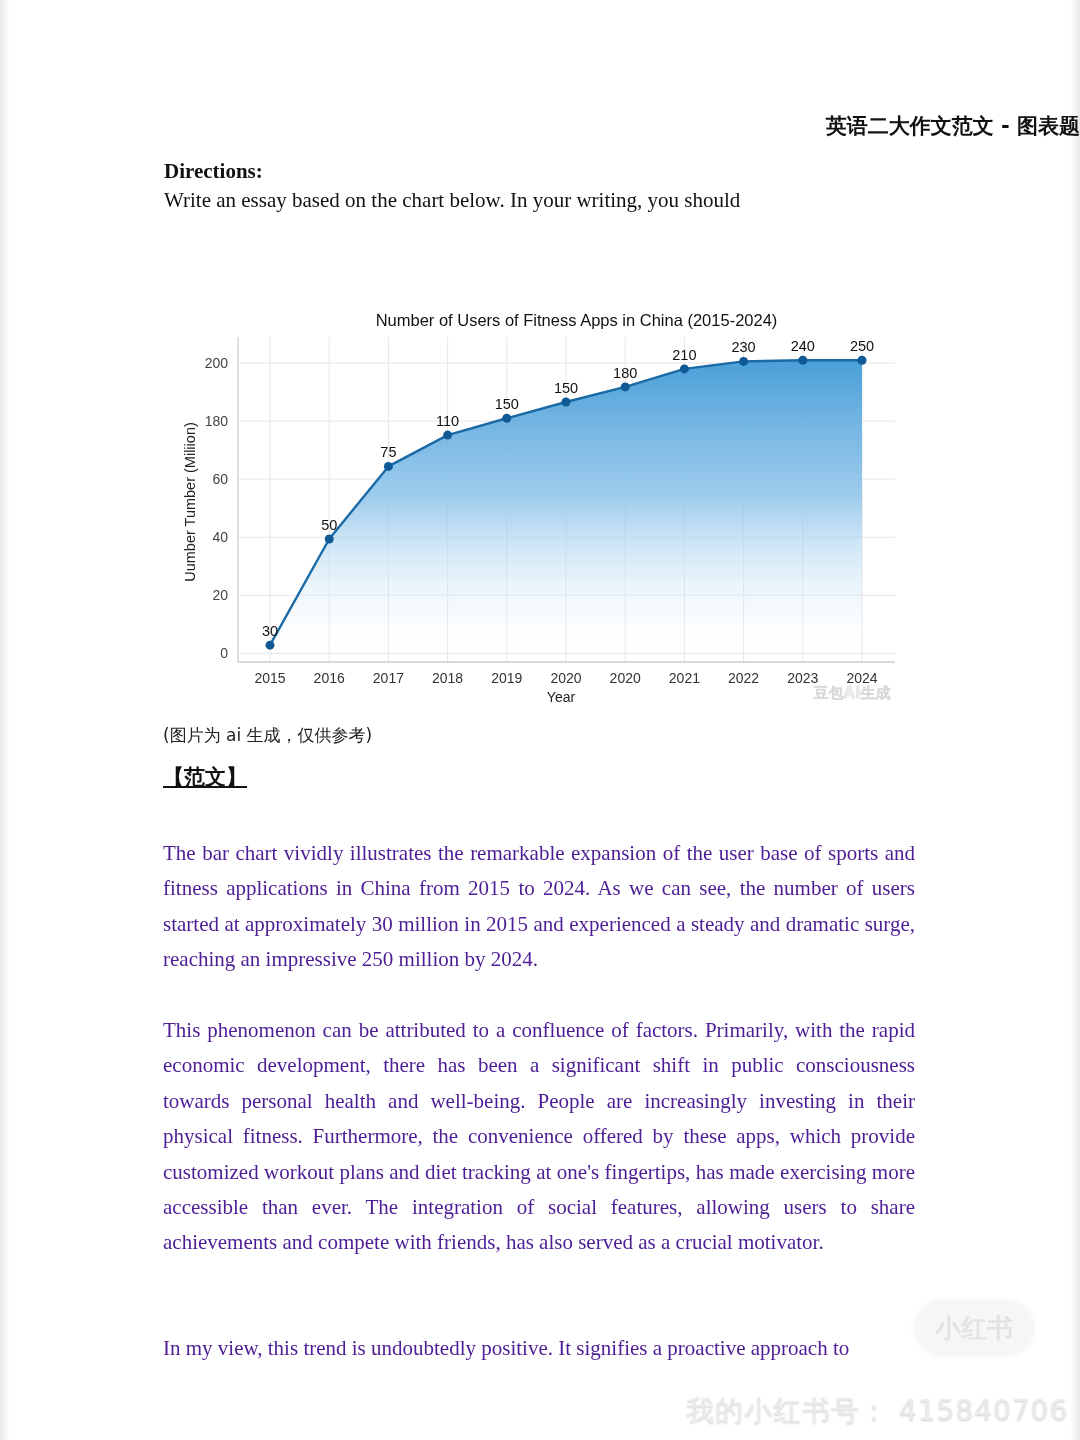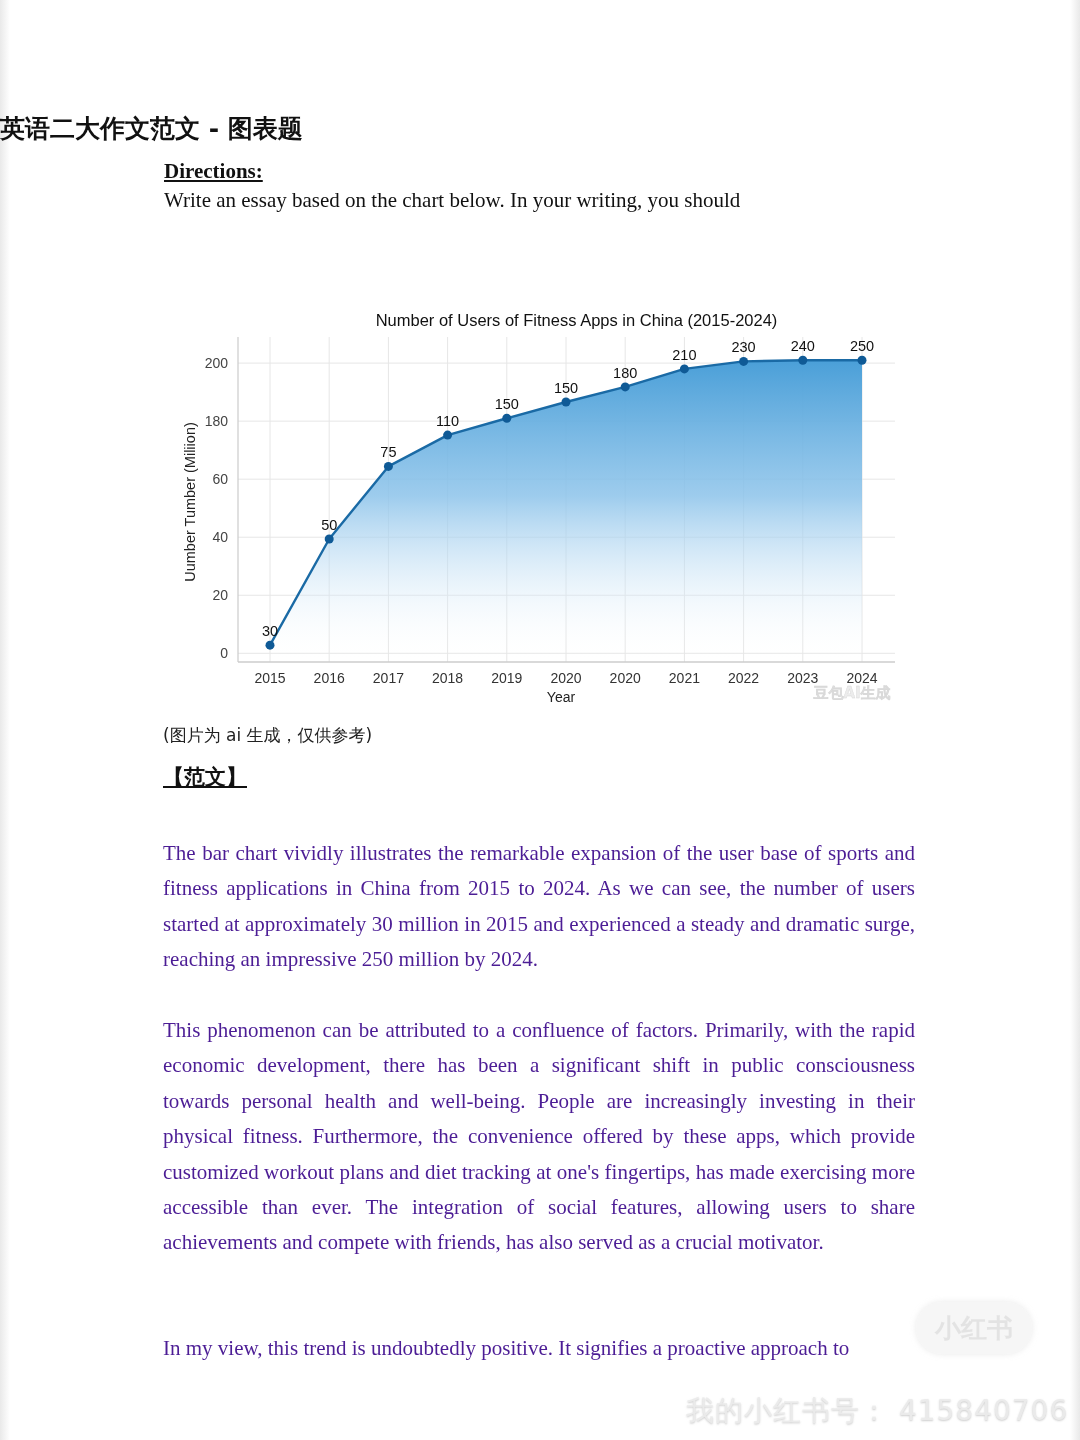--- a/index.html
+++ b/index.html
@@ -4,25 +4,25 @@
 <style>
   html, body { margin: 0; padding: 0; }
   body {
     width: 1080px; height: 1440px; background: #ffffff; position: relative; overflow: hidden;
     font-family: "Liberation Serif", serif; color: #111;
   }
   .page-edge { position: absolute; top: 0; bottom: 0; width: 10px; }
   .page-edge.left { left: 0; background: linear-gradient(to right, #e9e9e9, #ffffff); }
   .page-edge.right { right: 0; background: linear-gradient(to left, #e9e9e9, #ffffff); }
   .title {
-    position: absolute; top: 112px; left: 0; width: 1080px; text-align: left;
-    font-family: "DejaVu Sans", sans-serif; font-weight: bold; font-size: 25px; letter-spacing: 0px;
+    position: absolute; top: 112px; left: 0; width: 1080px; text-align: right;
+    font-family: "DejaVu Sans", sans-serif; font-weight: bold; font-size: 21px; letter-spacing: 0px;
   }
   .directions { position: absolute; left: 164px; top: 157px; width: 760px; font-size: 21px; line-height: 28.5px; }
-  .directions .head { font-weight: bold; text-decoration: underline; }
+  .directions .head { font-weight: bold; }
   .chart-wrap { position: absolute; left: 170px; top: 305px; width: 740px; height: 410px; }
   .chart-wrap svg { position: absolute; left: 0; top: 0; }
   .note {
     position: absolute; left: 163px; top: 724px; font-family: "DejaVu Sans", sans-serif; font-size: 17px; color: #222;
   }
   .section-head {
     position: absolute; left: 163px; top: 763px; font-family: "DejaVu Sans", sans-serif; font-size: 21px; font-weight: bold; text-decoration: underline;
   }
   .essay { position: absolute; left: 163px; width: 752px; font-size: 21px; line-height: 35.4px; text-align: justify; color: #4c1d95; }
   .p1 { top: 836px; }

